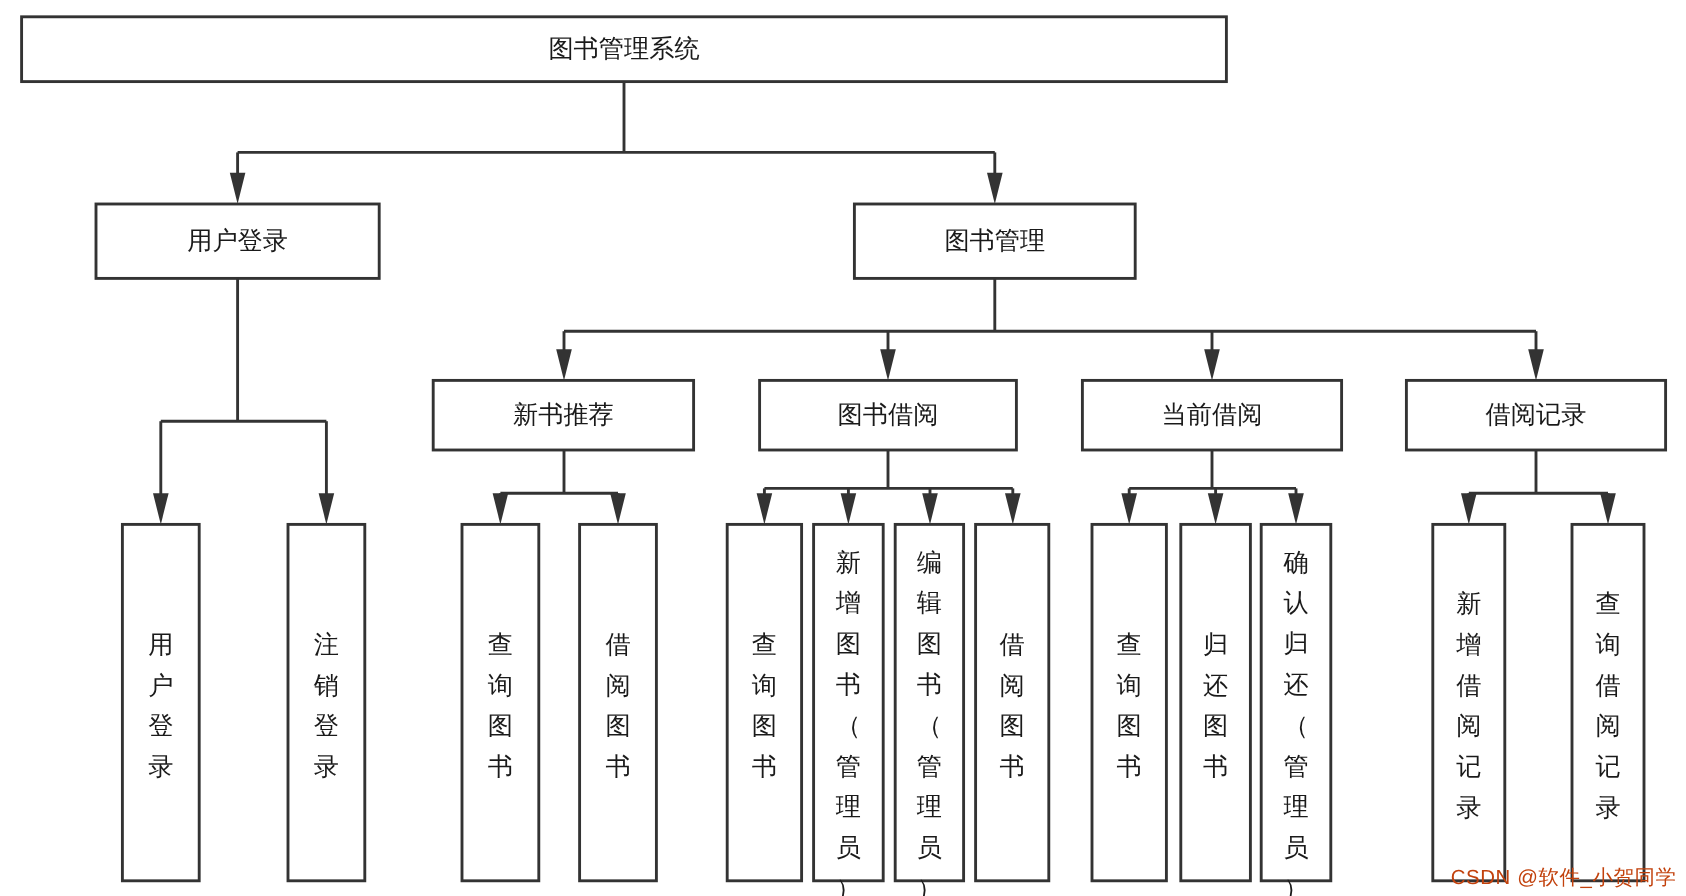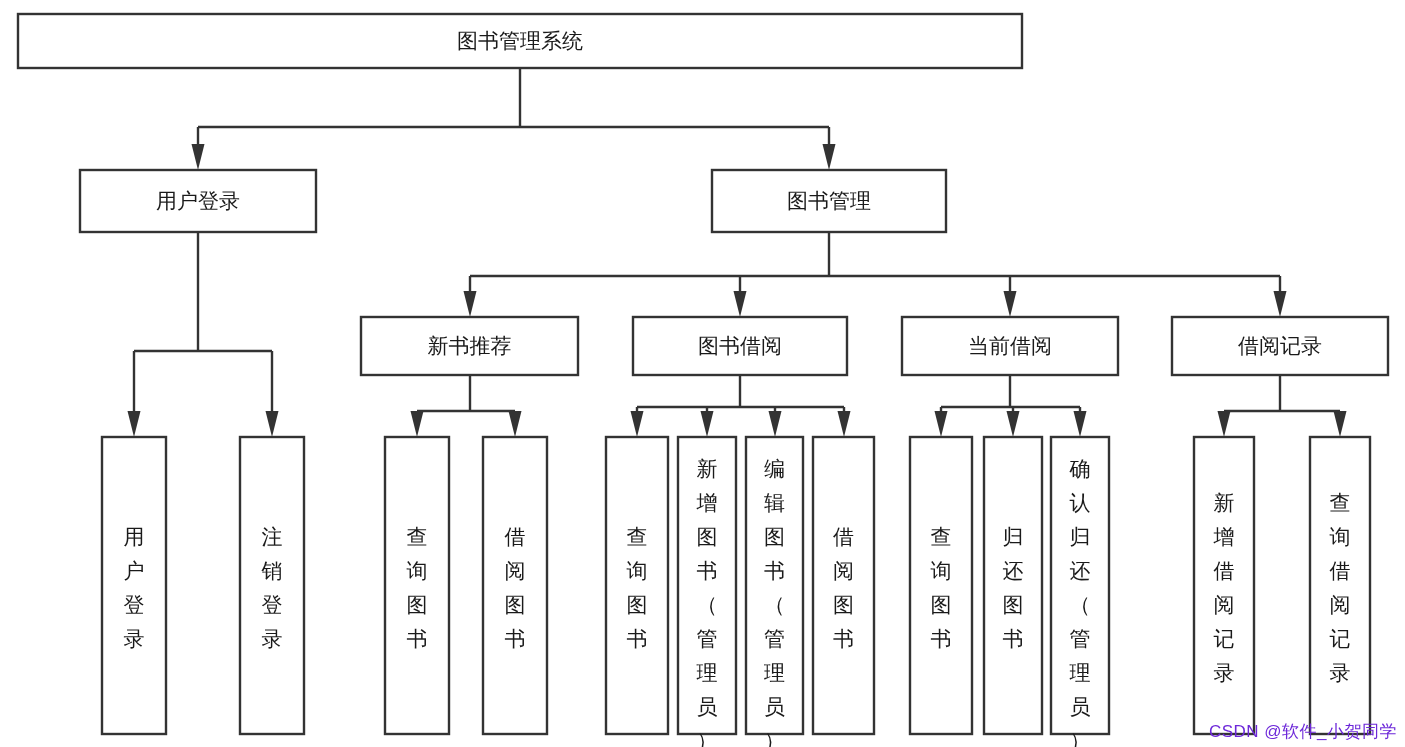--- a/index.html
+++ b/index.html
@@ -53,21 +53,21 @@
     fill: #1a1a1a;
     font-size: 21px;
     text-anchor: middle;
   }
   .watermark {
     position: absolute;
     right: 8px;
     bottom: 4px;
     font-family: "Liberation Sans", "DejaVu Sans", sans-serif;
     font-size: 17px;
-    color: #6d28d9;
+    color: #c2410c;
     letter-spacing: 0.5px;
     white-space: nowrap;
     pointer-events: none;
   }
 </style>
 </head>
 <body>
 
 <div id="diagram-root">
   <svg class="diagram-canvas" viewBox="0 0 1405 747">

